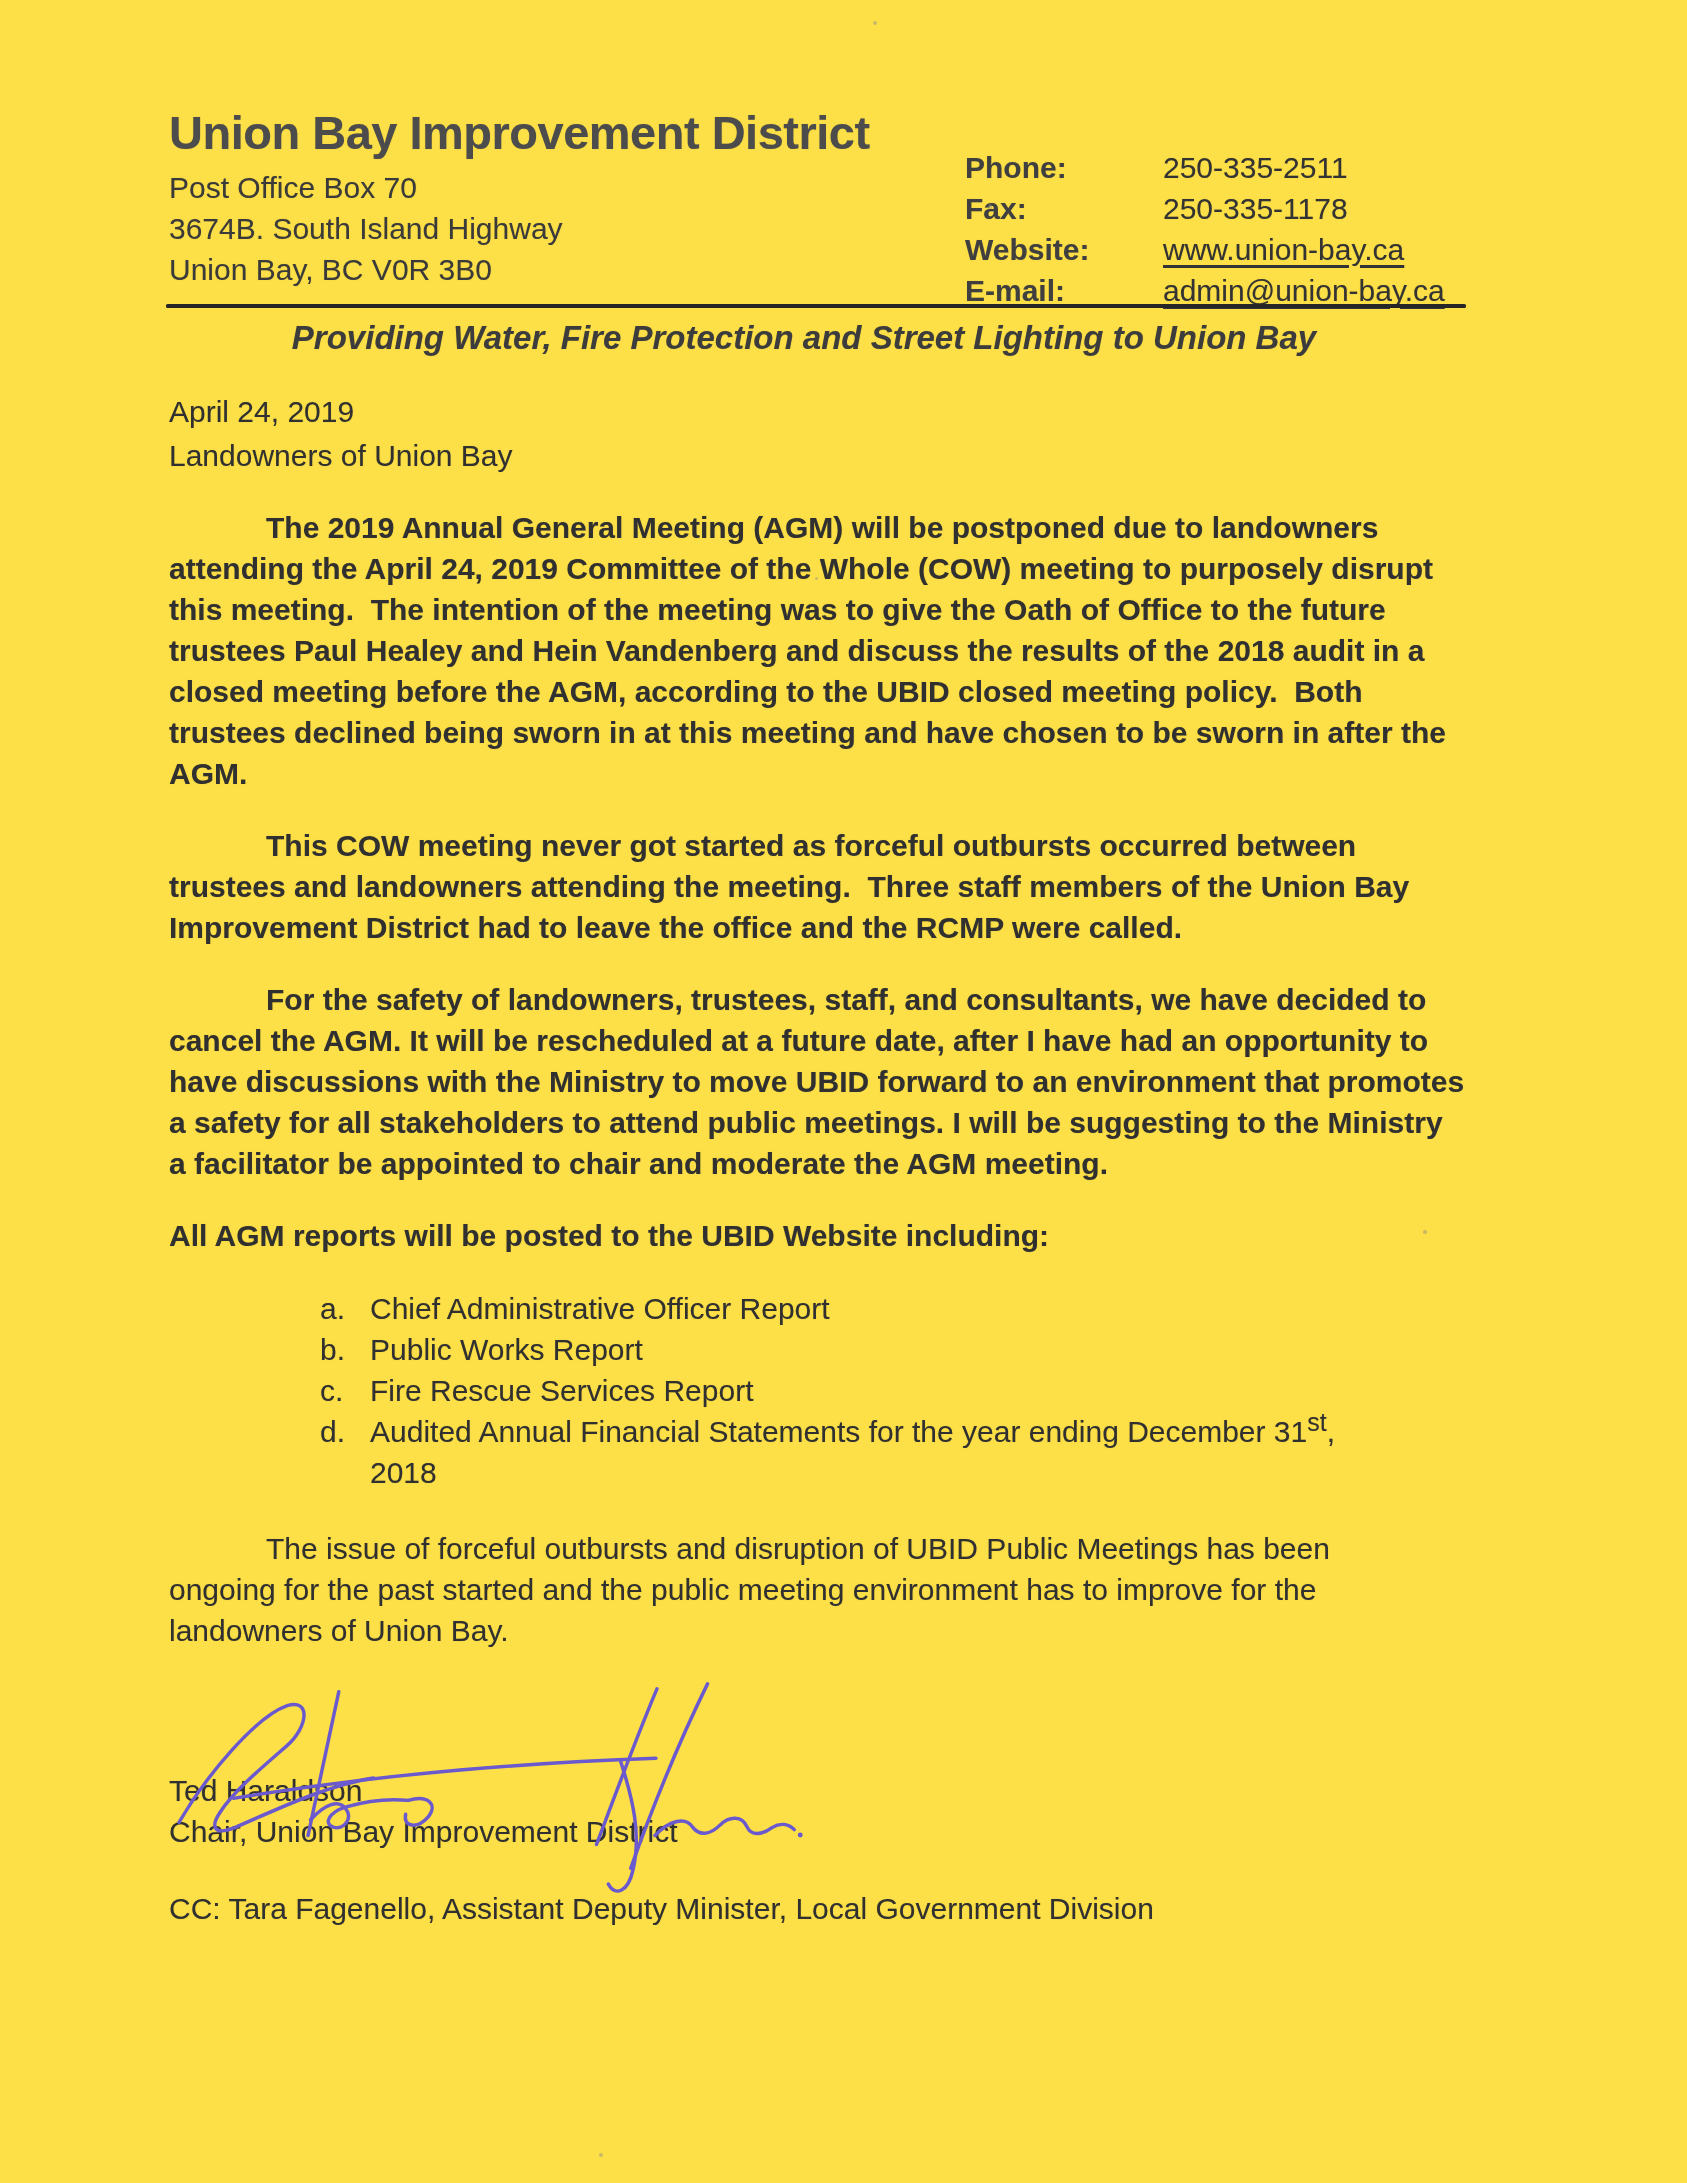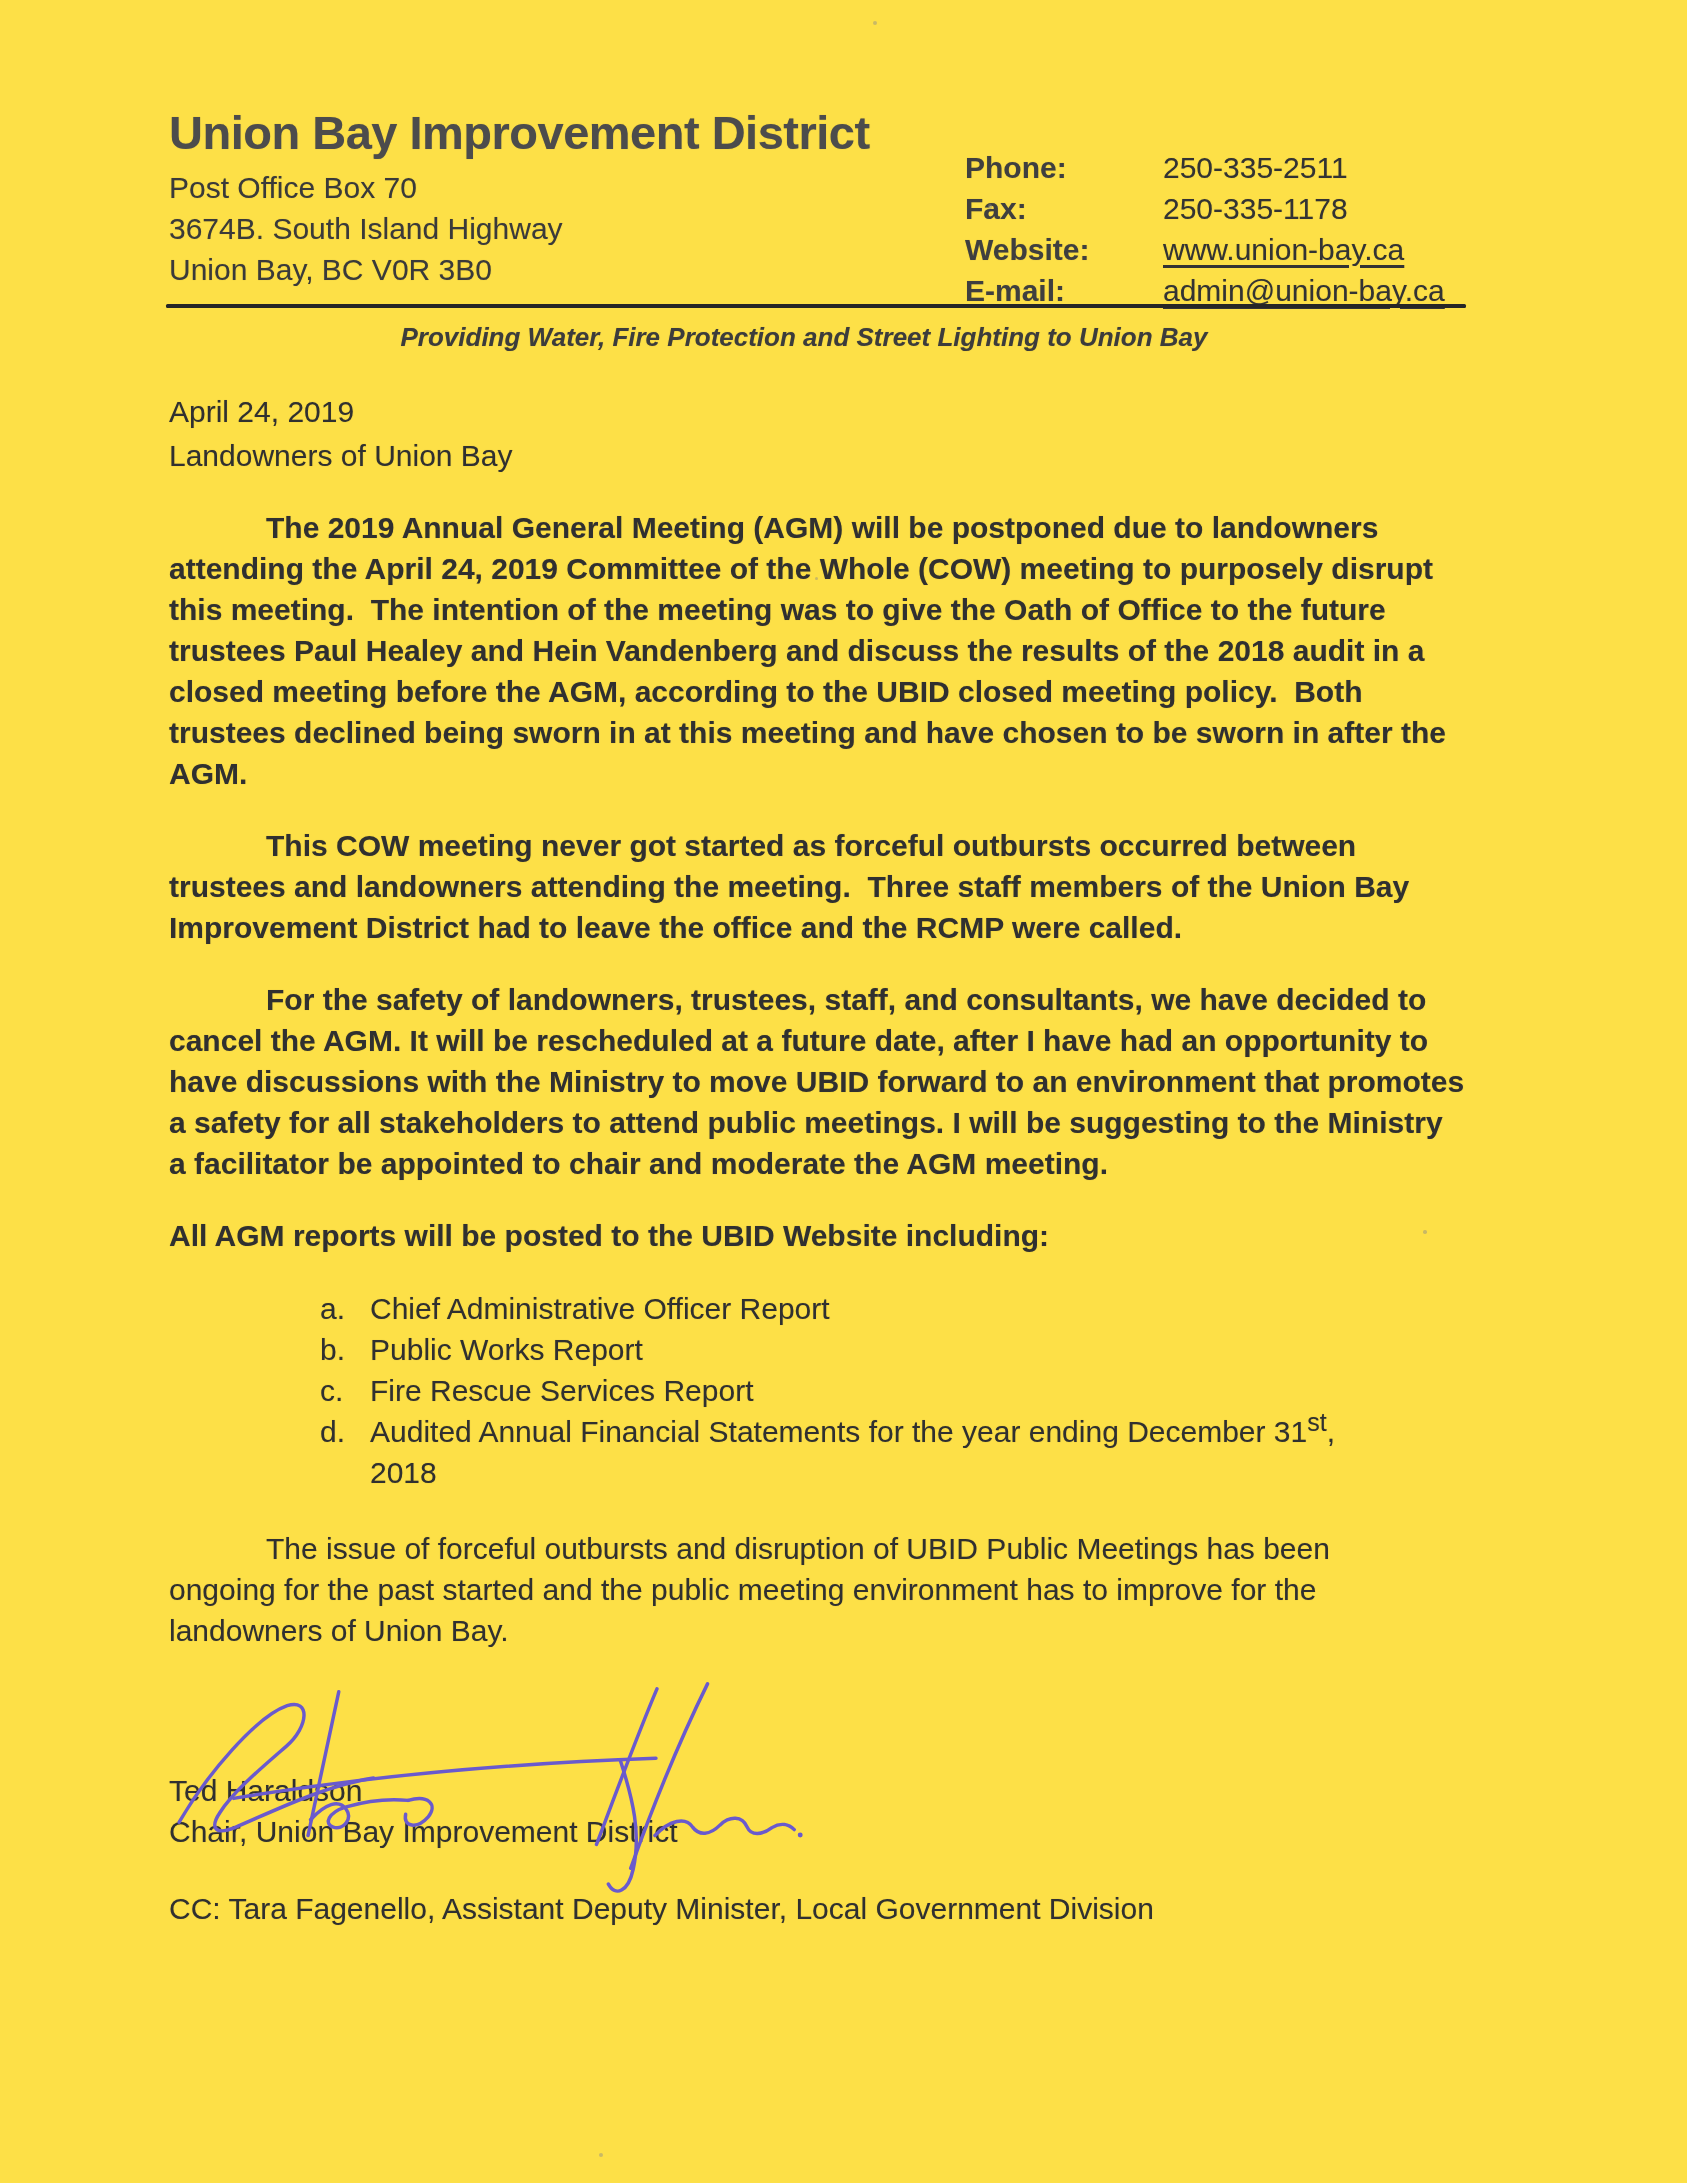--- a/index.html
+++ b/index.html
@@ -24,21 +24,21 @@
   .contact-row{font-size:30px;line-height:41px;white-space:nowrap;}
   .c-label{display:inline-block;width:198px;font-weight:bold;color:#3f3f3f;}
   .c-value{color:#333333;}
   .c-value.u{text-decoration:underline;text-decoration-thickness:2.5px;text-underline-offset:5px;}
   .rule{
     position:absolute;left:166px;top:304px;width:1300px;height:3.5px;
     background:#262626;border-radius:1.5px;
   }
   .tagline{
     position:absolute;left:169px;top:318px;width:1270px;
-    text-align:center;font-size:26px;font-weight:bold;font-style:italic;
+    text-align:center;font-size:33px;font-weight:bold;font-style:italic;
     color:#3c3c3c;white-space:nowrap;line-height:39px;
   }
   
   .content{position:absolute;left:169px;top:391px;width:1310px;font-size:30px;line-height:41px;}
   .date{text-align:left;white-space:nowrap;}
   .salutation{margin-top:3px;white-space:nowrap;}
   .para{margin:0;}
   .para-gap{margin-top:31px;font-weight:bold;}
   .line{white-space:nowrap;}
   .line.indent{padding-left:97px;}

